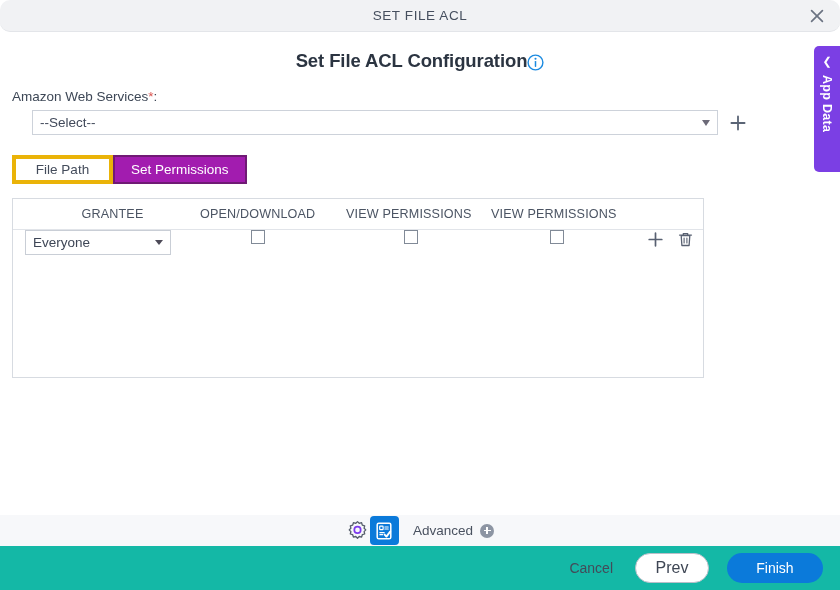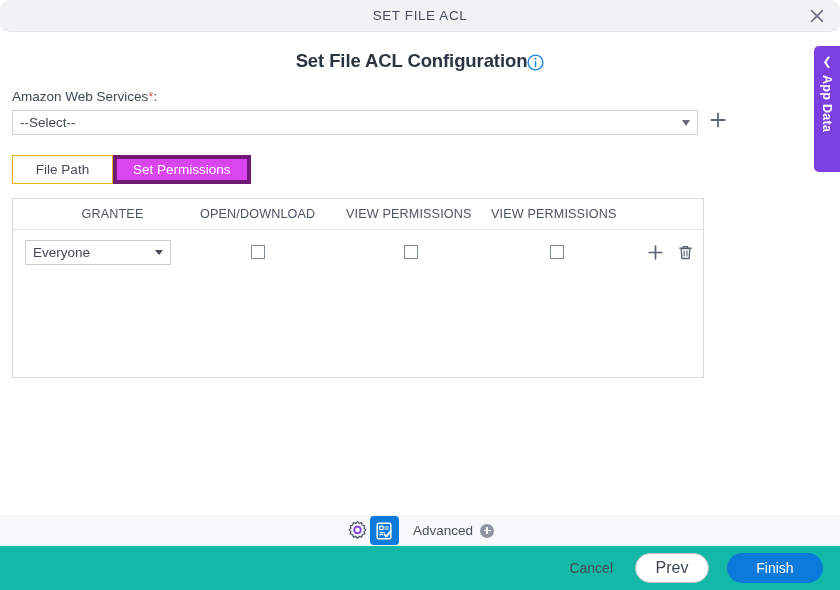--- a/index.html
+++ b/index.html
@@ -76,22 +76,24 @@
 
   .field-label {
     margin-top: 17px;
     font-size: 13.5px;
     color: #3d4756;
   }
   .req-star { color: #d9534f; }
 
   .select-row {
     display: flex;
+    align-items: center;
     margin-top: 6px;
     gap: 10px;
+    margin-left: 20px;
   }
   .select-box {
     width: 686px;
     height: 25px;
     border: 1px solid #cdd2da;
     background: #fff;
     display: flex;
     align-items: center;
     justify-content: space-between;
     padding: 0 7px 0 7px;
@@ -124,27 +126,27 @@
     align-items: center;
     justify-content: center;
     font-size: 13.5px;
     cursor: pointer;
     box-sizing: border-box;
     padding: 0 16px;
     min-width: 101px;
   }
   .tab.inactive {
     background: #ffffff;
-    border: 1px solid #eab308;
+    border: 4px solid #eab308;
     color: #444c5b;
   }
   .tab.active {
-    background: #d946ef;
+    background: #a21caf;
     color: #ffffff;
-    border: 4px solid #701a75;
+    border: 2px solid #701a75;
     font-weight: 500;
   }
 
   
   .panel {
     margin-top: 14px;
     width: 692px;
     height: 180px;
     border: 1px solid #d7dbe1;
     box-sizing: border-box;
@@ -164,21 +166,21 @@
     letter-spacing: .15px;
     white-space: nowrap;
   }
   .th.c0 { width: 175px; text-align: center; }
   .th.c1 { width: 146px; }
   .th.c2 { width: 145px; }
   .th.c3 { width: 140px; }
 
   .trow {
     display: flex;
-    align-items: center;
+    align-items: flex-start;
     height: 44px;
     padding: 0 0 0 12px;
     box-sizing: border-box;
     gap: 8px;
   }
   .cell { display: flex; align-items: center; }
   .cell.c0 { width: 175px; }
   .cell.c1 { width: 146px; }
   .cell.c2 { width: 145px; }
   .cell.c3 { width: 140px; }

